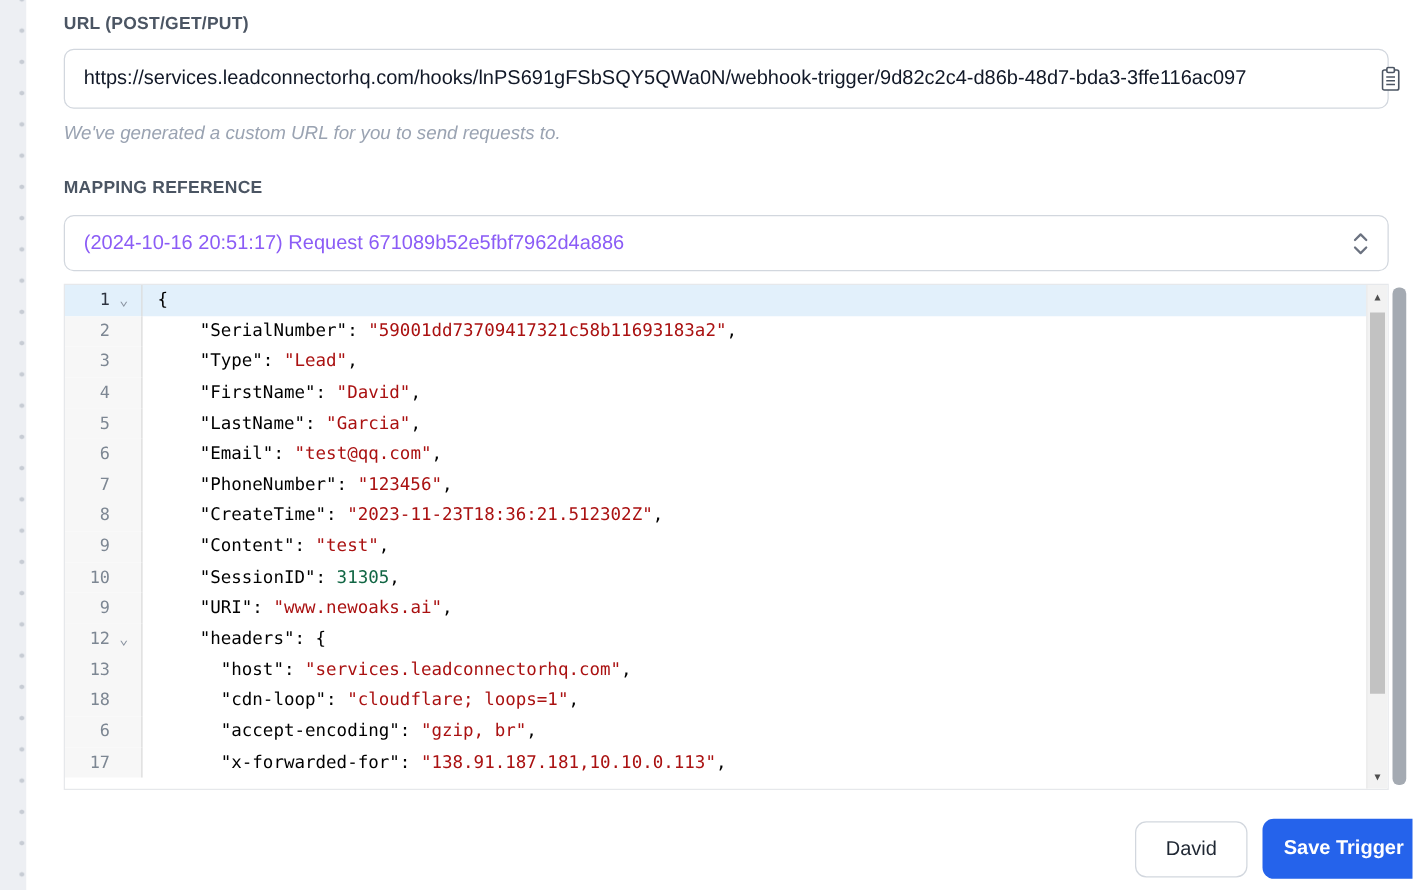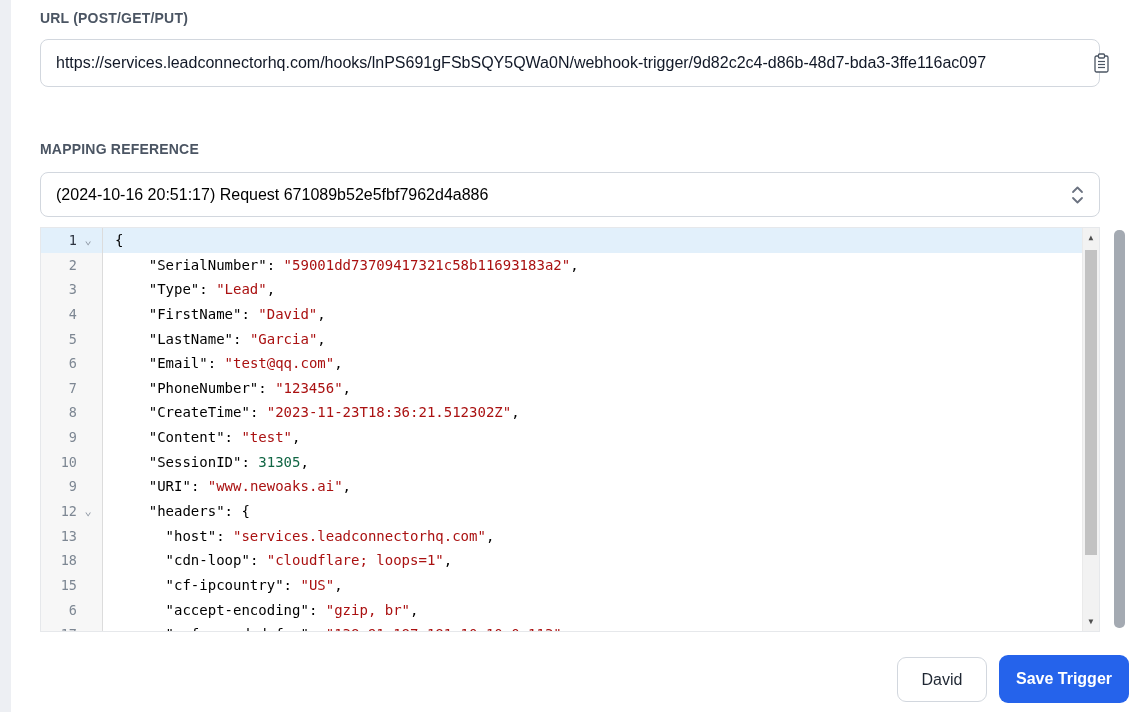--- a/index.html
+++ b/index.html
@@ -7,21 +7,21 @@
     width:1130px;height:712px;position:relative;overflow:hidden;
     background:#ffffff;font-family:"Liberation Sans",sans-serif;
   }
   
   .canvas-strip{
     position:absolute;left:0;top:0;width:21px;height:712px;
     background-color:#edeff3;
     background-image:radial-gradient(circle,#c7ccd4 1.7px,transparent 2.1px);
     background-size:21px 25px;background-position:7px 12px;
   }
-  .panel{position:absolute;left:11px;top:0;width:1109px;height:712px;background:#fff;}
+  .panel{position:absolute;left:22px;top:0;width:1109px;height:712px;background:#fff;}
 
   .field-label{
     position:absolute;left:29px;
     font-size:14px;font-weight:700;color:#4b5563;letter-spacing:.2px;
   }
   .lbl-url{top:10px;}
   .lbl-map{top:141px;}
 
   .text-input{
     position:absolute;left:29px;width:1060px;height:48px;box-sizing:border-box;
@@ -36,21 +36,21 @@
   }
   .helper-text{
     position:absolute;left:29px;top:98px;
     font-size:15px;font-style:italic;color:#9aa3b2;
   }
   .select-box{
     position:absolute;left:29px;top:172px;width:1060px;height:45px;box-sizing:border-box;
     border:1px solid #d2d7de;border-radius:8px;background:#fff;cursor:pointer;
     display:flex;align-items:center;padding:0 14px 0 15px;
   }
-  .select-box .sel-text{font-size:16px;color:#000000;flex:1;white-space:nowrap;overflow:hidden;}
+  .select-box .sel-text{font-size:16px;color:#8b5cf6;flex:1;white-space:nowrap;overflow:hidden;}
   .sel-chevrons{width:15px;height:22px;flex:0 0 auto;}
 
   
   .editor{
     position:absolute;left:29px;top:227px;width:1060px;height:405px;box-sizing:border-box;
     border:1px solid #e6e8eb;background:#fff;overflow:hidden;
     font-family:"DejaVu Sans Mono","Liberation Mono",monospace;
   }
   .cm-row{display:flex;height:24.65px;line-height:24.65px;white-space:pre;}
   .cm-gutter-cell{
@@ -119,20 +119,21 @@
       <svg width="15" height="20" viewBox="0 0 15 20">
         <rect x="1" y="3" width="13" height="16" rx="1.5" fill="#fff" stroke="#4b5563" stroke-width="1.3"></rect>
         <rect x="4.5" y="1" width="6" height="4" rx="1" fill="#fff" stroke="#4b5563" stroke-width="1.3"></rect>
         <line x1="4" y1="8.5" x2="11" y2="8.5" stroke="#4b5563" stroke-width="1.2"></line>
         <line x1="4" y1="11.5" x2="11" y2="11.5" stroke="#4b5563" stroke-width="1.2"></line>
         <line x1="4" y1="14.5" x2="11" y2="14.5" stroke="#4b5563" stroke-width="1.2"></line>
       </svg>
     </span>
   </div>
 
+  <div class="helper-text">We've generated a custom URL for you to send requests to.</div>
 
   <div class="field-label lbl-map">MAPPING REFERENCE</div>
 
   <div class="select-box">
     <span class="sel-text">(2024-10-16 20:51:17) Request 671089b52e5fbf7962d4a886</span>
     <span class="sel-chevrons">
       <svg width="15" height="22" viewBox="0 0 15 22">
         <polyline points="3,8 7.5,3.5 12,8" fill="none" stroke="#6b7280" stroke-width="1.8" stroke-linecap="round" stroke-linejoin="round"></polyline>
         <polyline points="3,14 7.5,18.5 12,14" fill="none" stroke="#6b7280" stroke-width="1.8" stroke-linecap="round" stroke-linejoin="round"></polyline>
       </svg>
@@ -148,21 +149,20 @@
         <div class="cm-row"><div class="cm-gutter-cell"><span class="cm-ln">5</span><span class="cm-fold"></span></div><div class="cm-code"><span class="tk-p">    </span><span class="tk-k">"LastName"</span><span class="tk-p">: </span><span class="tk-s">"Garcia"</span><span class="tk-p">,</span></div></div>
         <div class="cm-row"><div class="cm-gutter-cell"><span class="cm-ln">6</span><span class="cm-fold"></span></div><div class="cm-code"><span class="tk-p">    </span><span class="tk-k">"Email"</span><span class="tk-p">: </span><span class="tk-s">"test@qq.com"</span><span class="tk-p">,</span></div></div>
         <div class="cm-row"><div class="cm-gutter-cell"><span class="cm-ln">7</span><span class="cm-fold"></span></div><div class="cm-code"><span class="tk-p">    </span><span class="tk-k">"PhoneNumber"</span><span class="tk-p">: </span><span class="tk-s">"123456"</span><span class="tk-p">,</span></div></div>
         <div class="cm-row"><div class="cm-gutter-cell"><span class="cm-ln">8</span><span class="cm-fold"></span></div><div class="cm-code"><span class="tk-p">    </span><span class="tk-k">"CreateTime"</span><span class="tk-p">: </span><span class="tk-s">"2023-11-23T18:36:21.512302Z"</span><span class="tk-p">,</span></div></div>
         <div class="cm-row"><div class="cm-gutter-cell"><span class="cm-ln">9</span><span class="cm-fold"></span></div><div class="cm-code"><span class="tk-p">    </span><span class="tk-k">"Content"</span><span class="tk-p">: </span><span class="tk-s">"test"</span><span class="tk-p">,</span></div></div>
         <div class="cm-row"><div class="cm-gutter-cell"><span class="cm-ln">10</span><span class="cm-fold"></span></div><div class="cm-code"><span class="tk-p">    </span><span class="tk-k">"SessionID"</span><span class="tk-p">: </span><span class="tk-n">31305</span><span class="tk-p">,</span></div></div>
         <div class="cm-row"><div class="cm-gutter-cell"><span class="cm-ln">9</span><span class="cm-fold"></span></div><div class="cm-code"><span class="tk-p">    </span><span class="tk-k">"URI"</span><span class="tk-p">: </span><span class="tk-s">"www.newoaks.ai"</span><span class="tk-p">,</span></div></div>
         <div class="cm-row"><div class="cm-gutter-cell"><span class="cm-ln">12</span><span class="cm-fold">⌄</span></div><div class="cm-code"><span class="tk-p">    </span><span class="tk-k">"headers"</span><span class="tk-p">: {</span></div></div>
         <div class="cm-row"><div class="cm-gutter-cell"><span class="cm-ln">13</span><span class="cm-fold"></span></div><div class="cm-code"><span class="tk-p">      </span><span class="tk-k">"host"</span><span class="tk-p">: </span><span class="tk-s">"services.leadconnectorhq.com"</span><span class="tk-p">,</span></div></div>
         <div class="cm-row"><div class="cm-gutter-cell"><span class="cm-ln">18</span><span class="cm-fold"></span></div><div class="cm-code"><span class="tk-p">      </span><span class="tk-k">"cdn-loop"</span><span class="tk-p">: </span><span class="tk-s">"cloudflare; loops=1"</span><span class="tk-p">,</span></div></div>
-        <div class="cm-row"><div class="cm-gutter-cell"><span class="cm-ln">15</span><span class="cm-fold"></span></div><div class="cm-code"><span class="tk-p">      </span><span class="tk-k">"cf-ipcountry"</span><span class="tk-p">: </span><span class="tk-s">"US"</span><span class="tk-p">,</span></div></div>
         <div class="cm-row"><div class="cm-gutter-cell"><span class="cm-ln">6</span><span class="cm-fold"></span></div><div class="cm-code"><span class="tk-p">      </span><span class="tk-k">"accept-encoding"</span><span class="tk-p">: </span><span class="tk-s">"gzip, br"</span><span class="tk-p">,</span></div></div>
         <div class="cm-row"><div class="cm-gutter-cell"><span class="cm-ln">17</span><span class="cm-fold"></span></div><div class="cm-code"><span class="tk-p">      </span><span class="tk-k">"x-forwarded-for"</span><span class="tk-p">: </span><span class="tk-s">"138.91.187.181,10.10.0.113"</span><span class="tk-p">,</span></div></div>
       </div>
     <div class="ed-scrollbar">
       <div class="ed-arrow up">▲</div>
       <div class="ed-thumb"></div>
       <div class="ed-arrow down">▼</div>
     </div>
   </div>
 

